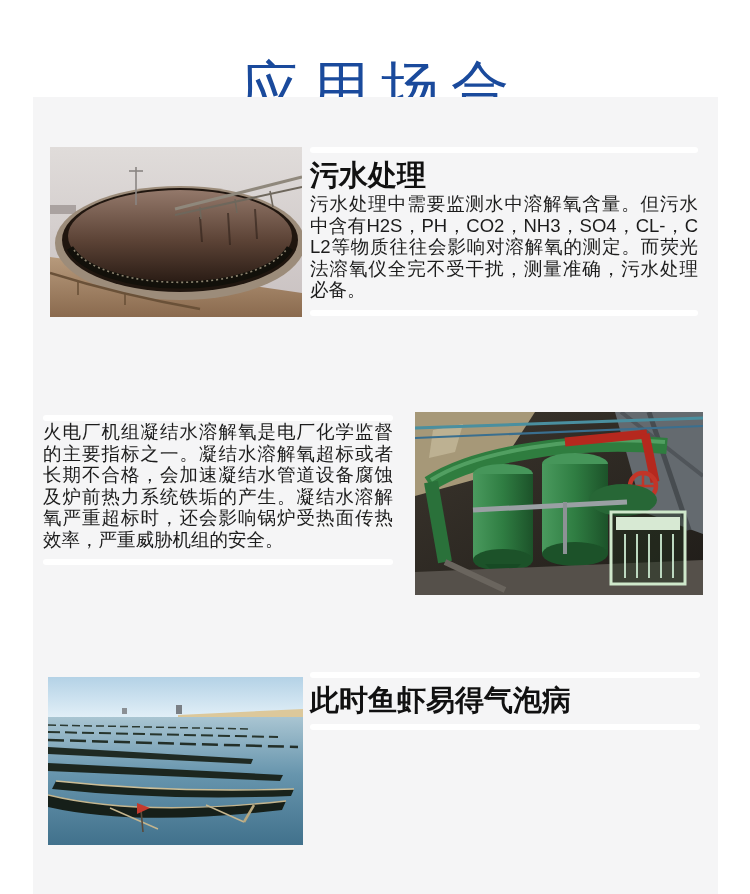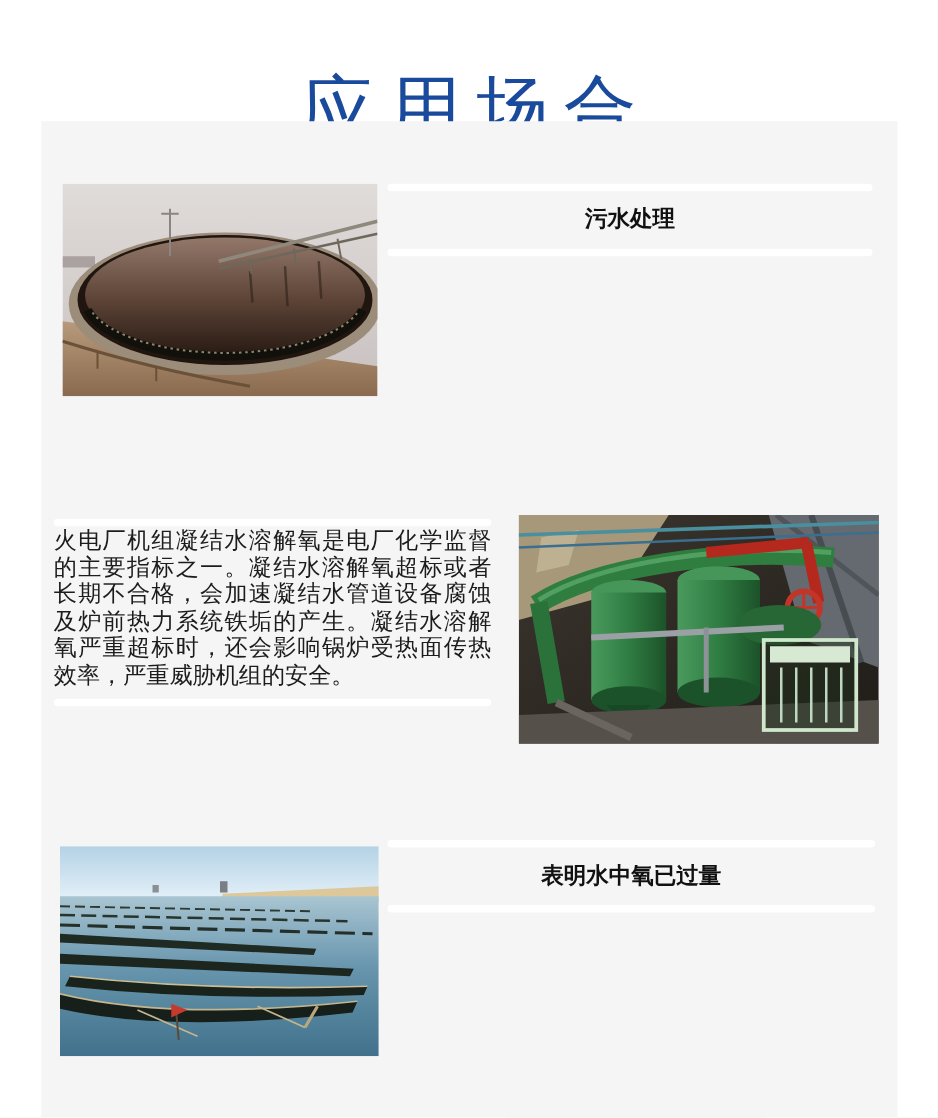--- a/index.html
+++ b/index.html
@@ -16,21 +16,21 @@
   }
   .panel{
     position:absolute;left:33px;top:97px;width:685px;height:797px;
     background:var(--panel,#f5f5f6);
   }
   .photo{position:absolute;display:block;}
   .photo svg{display:block;width:100%;height:100%;}
   .textblock{position:absolute;}
   .bar{height:6px;background:#ffffff;border-radius:3px;}
   .sec-title{
-    text-align:center;font-size:18px;font-weight:bold;color:#111111;
+    font-size:29px;font-weight:bold;color:#111111;
     margin:7px 0 3px 0;line-height:30px;
   }
   .sec-body{
     font-size:18.5px;line-height:21.5px;color:#1c1c1c;
     text-align:justify;word-break:break-all;
   }
   .bar.bottom{margin-top:9px;}
 </style>
 </head>
 <body>
@@ -76,20 +76,21 @@
     <line x1="79" y1="24" x2="93" y2="24" stroke="#8a8582" stroke-width="1.6"></line>
     <path d="M 0,126 Q 70,148 150,162" fill="none" stroke="#6a5138" stroke-width="2.5"></path>
     <line x1="28" y1="135" x2="28" y2="148" stroke="#6a5138" stroke-width="1.6"></line>
     <line x1="75" y1="146" x2="75" y2="158" stroke="#6a5138" stroke-width="1.6"></line>
   </svg>
 </div>
 
 <div class="textblock" style="left:310px;top:147px;width:388px;">
   <div class="bar"></div>
   <div class="sec-title">污水处理</div>
+  <div class="sec-body">污水处理中需要监测水中溶解氧含量。但污水中含有H2S，PH，CO2，NH3，SO4，CL-，CL2等物质往往会影响对溶解氧的测定。而荧光法溶氧仪全完不受干扰，测量准确，污水处理必备。</div>
   <div class="bar bottom"></div>
 </div>
 
 <div class="textblock" style="left:43px;top:415px;width:350px;">
   <div class="bar"></div>
   <div class="sec-body">火电厂机组凝结水溶解氧是电厂化学监督的主要指标之一。凝结水溶解氧超标或者长期不合格，会加速凝结水管道设备腐蚀及炉前热力系统铁垢的产生。凝结水溶解氧严重超标时，还会影响锅炉受热面传热效率，严重威胁机组的安全。</div>
   <div class="bar bottom"></div>
 </div>
 
 <div class="photo" style="left:415px;top:412px;width:288px;height:183px;">
@@ -174,15 +175,15 @@
     <line x1="62" y1="131" x2="110" y2="152" stroke="#c4b58e" stroke-width="1.4"></line>
     <line x1="158" y1="128" x2="196" y2="145" stroke="#c4b58e" stroke-width="1.4"></line>
     <line x1="196" y1="145" x2="206" y2="128" stroke="#b8a87e" stroke-width="2.5"></line>
     <line x1="93" y1="133" x2="95" y2="155" stroke="#5a4a3a" stroke-width="1.6"></line>
     <polygon points="89,126 102,131 89,137" fill="#c43a2e"></polygon>
   </svg>
 </div>
 
 <div class="textblock" style="left:310px;top:672px;width:390px;">
   <div class="bar"></div>
-  <div class="sec-title">表明水中氧已过量</div>
+  <div class="sec-title">此时鱼虾易得气泡病</div>
   <div class="bar bottom"></div>
 </div>
 
 </body></html>

